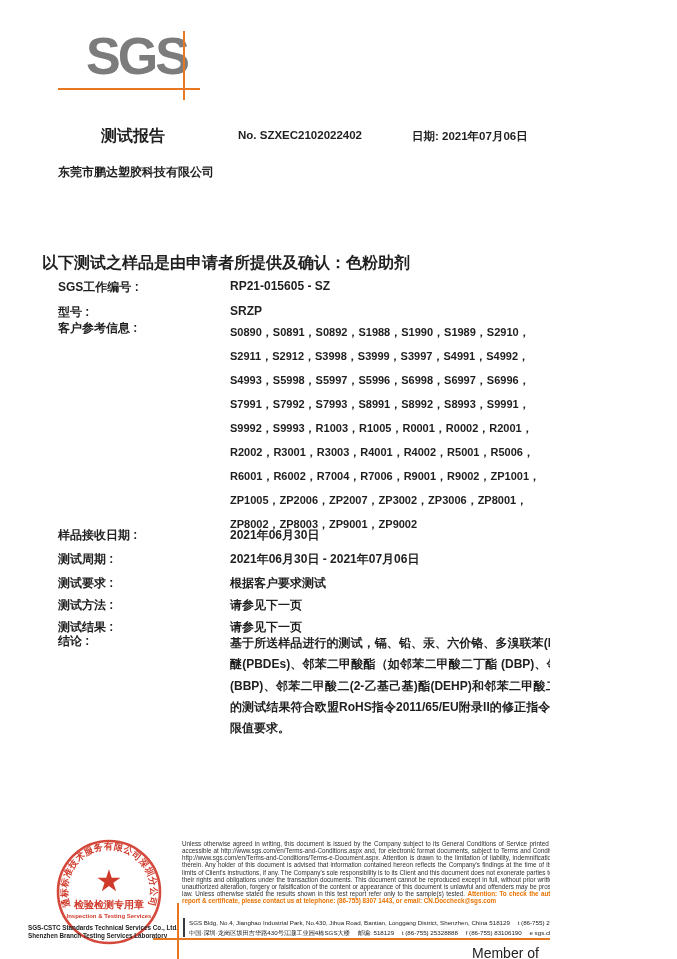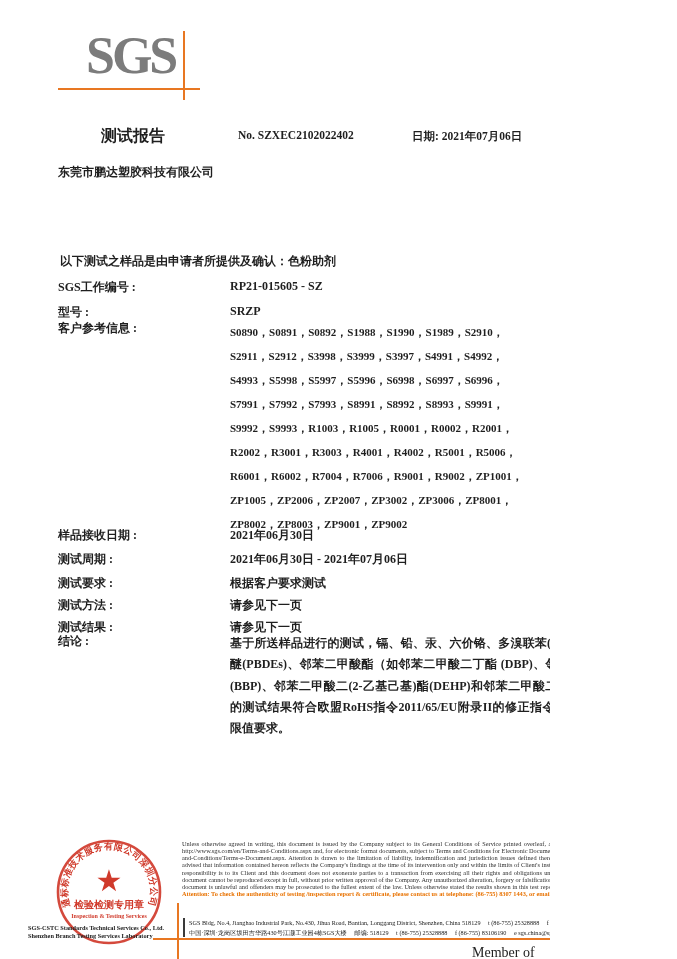--- a/index.html
+++ b/index.html
@@ -1,31 +1,31 @@
 <!DOCTYPE html>
 <html><head>
 <meta charset="utf-8">
 <style>
   html,body{margin:0;padding:0;background:#ffffff;}
   .page{
     position:relative;width:550px;height:959px;background:#ffffff;overflow:hidden;
-    font-family:Liberation Serif, serif;color:#1f1f1f;
+    font-family:Liberation Sans, sans-serif;color:#1f1f1f;
   }
   
   .logo-text{position:absolute;left:86px;top:30px;font-size:52px;font-weight:700;
     color:#7c7c7c;letter-spacing:-3px;line-height:52px;}
   .logo-hline{position:absolute;left:58px;top:88px;width:142px;height:2px;background:#e87722;}
   .logo-vline{position:absolute;left:183px;top:31px;width:2px;height:69px;background:#e87722;}
   .doc-title{position:absolute;left:58px;top:126px;font-size:16px;font-weight:700;margin-left:43px;}
   .report-no{position:absolute;left:238px;top:129px;font-size:11.5px;font-weight:600;}
   .report-date{position:absolute;left:412px;top:129px;font-size:11.5px;font-weight:600;}
   .page-info{position:absolute;left:556px;top:129px;font-size:11.5px;font-weight:600;}
   .company{position:absolute;left:58px;top:164px;font-size:12px;font-weight:600;}
   .address{position:absolute;left:58px;top:188px;font-size:12px;font-weight:600;}
-  .intro{position:absolute;left:60px;top:253px;font-size:12px;font-weight:600;}
+  .intro{position:absolute;left:42px;top:253px;font-size:16px;font-weight:600;}
   
   .row{position:absolute;left:58px;width:590px;font-size:12px;font-weight:600;}
   .row .lbl{position:absolute;left:0;top:0;white-space:nowrap;}
   .row .val{position:absolute;left:172px;top:0;width:414px;}
   .codes .code-line{white-space:nowrap;height:24px;line-height:24px;font-size:11px;}
   .para{line-height:21.3px;text-align:justify;}
   
   .stamp-svg{position:absolute;left:54px;top:836px;}
   .stamp-company{position:absolute;left:28px;top:924px;width:172px;
     font-size:6.3px;line-height:8.2px;color:#222;font-weight:600;white-space:nowrap;}

